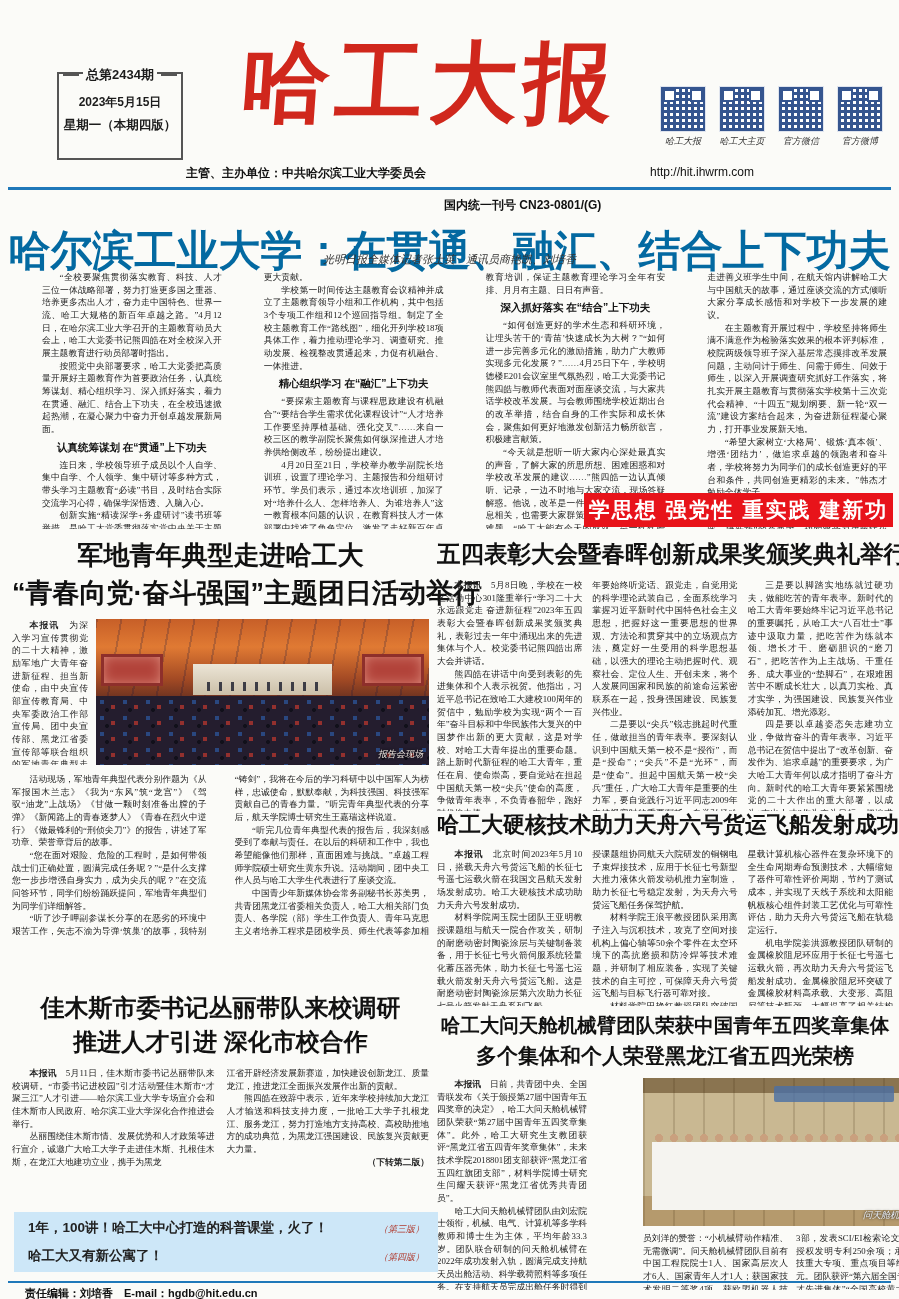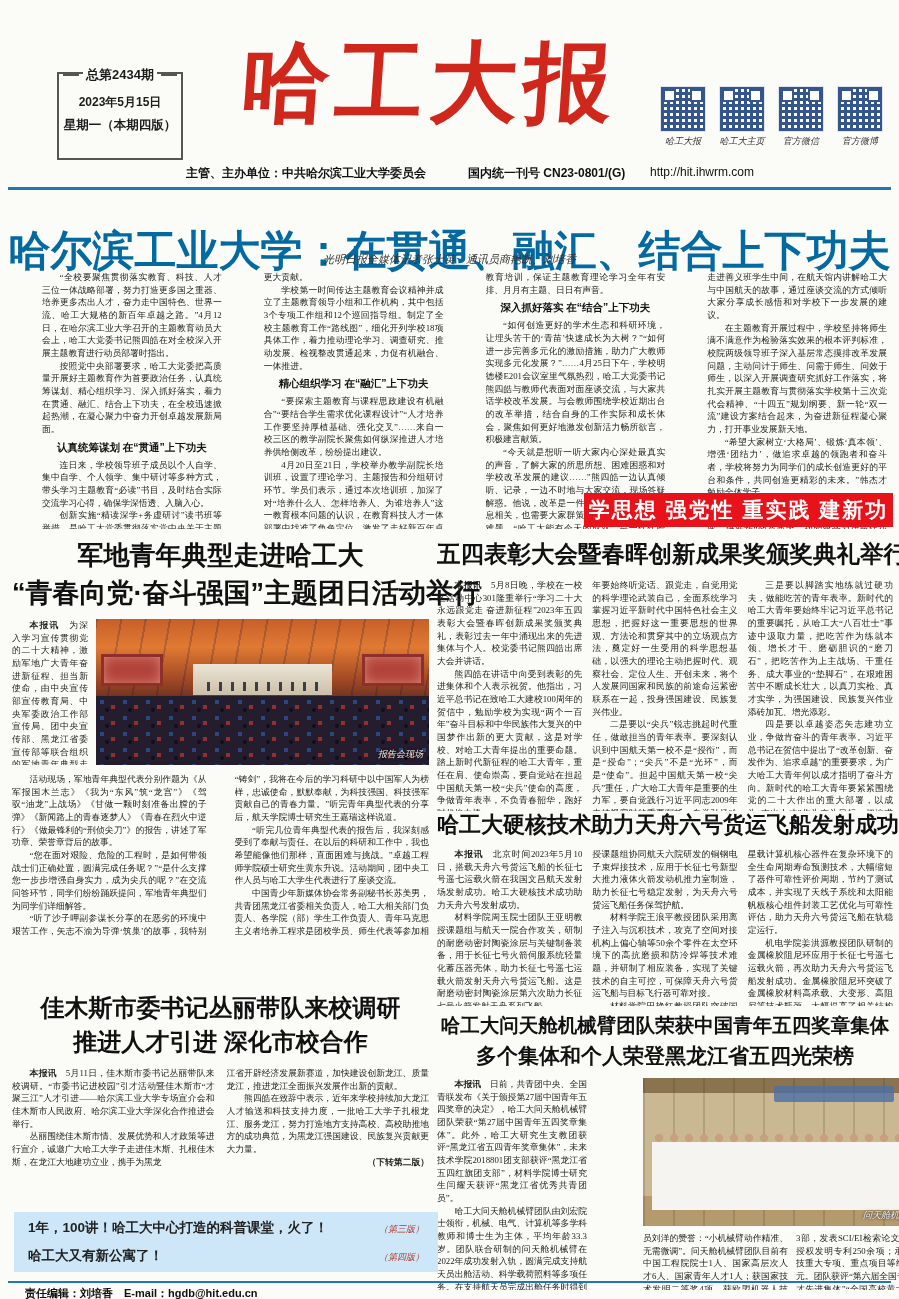--- a/index.html
+++ b/index.html
@@ -19,21 +19,21 @@
   .qr-group{position:absolute;right:16px;top:86px;display:flex;gap:13px;}
   .qr-item{width:46px;text-align:center;}
   .qr{width:44px;height:44px;margin:0 auto;background-color:#fff;border:1px solid #dfe4ee;position:relative;
       background-image:repeating-linear-gradient(0deg,#35558f 0 3px,transparent 3px 6px),
                        repeating-linear-gradient(90deg,#35558f 0 3px,#ffffff 3px 6px);}
   .qr:before,.qr:after{content:"";position:absolute;width:9px;height:9px;border:2px solid #35558f;background:#fff;top:2px;}
   .qr:before{left:2px;} .qr:after{right:2px;}
   .qr-label{font-size:9px;margin-top:3px;color:#333;font-style:italic;white-space:nowrap;}
   .pub-line{position:absolute;top:165px;left:0;width:100%;height:16px;
             font-family:"Liberation Sans",sans-serif;font-size:12px;font-weight:bold;color:#111;}
-  .pub-line .p1{position:absolute;left:186px;} .pub-line .p2{position:absolute;left:468px;}
+  .pub-line .p1{position:absolute;left:186px;} .pub-line .p2{position:absolute;left:444px;margin-top:32px;}
   .pub-line .p3{position:absolute;left:650px;font-weight:normal;}
   .rule-blue{position:absolute;left:8px;right:8px;height:3px;background:#1f78b9;}
   .rule-top{top:187px;} .rule-bottom{top:1281px;height:2px;}
   
   .main-headline{position:absolute;top:195px;left:0;width:100%;text-align:center;
     font-family:"Liberation Sans",sans-serif;font-weight:900;font-size:42px;letter-spacing:0;color:#0369a1;white-space:nowrap;}
   .main-byline{position:absolute;top:252px;left:0;width:100%;text-align:center;font-size:11px;font-style:italic;color:#333;}
   .top-cols{position:absolute;top:271px;left:12px;width:875px;height:258px;display:flex;gap:12px;}
   .tcol{flex:1;overflow:hidden;font-size:8.8px;line-height:1.44;text-align:justify;color:#222;margin-left:30px;}
   .para{margin:0;text-indent:2em;}

